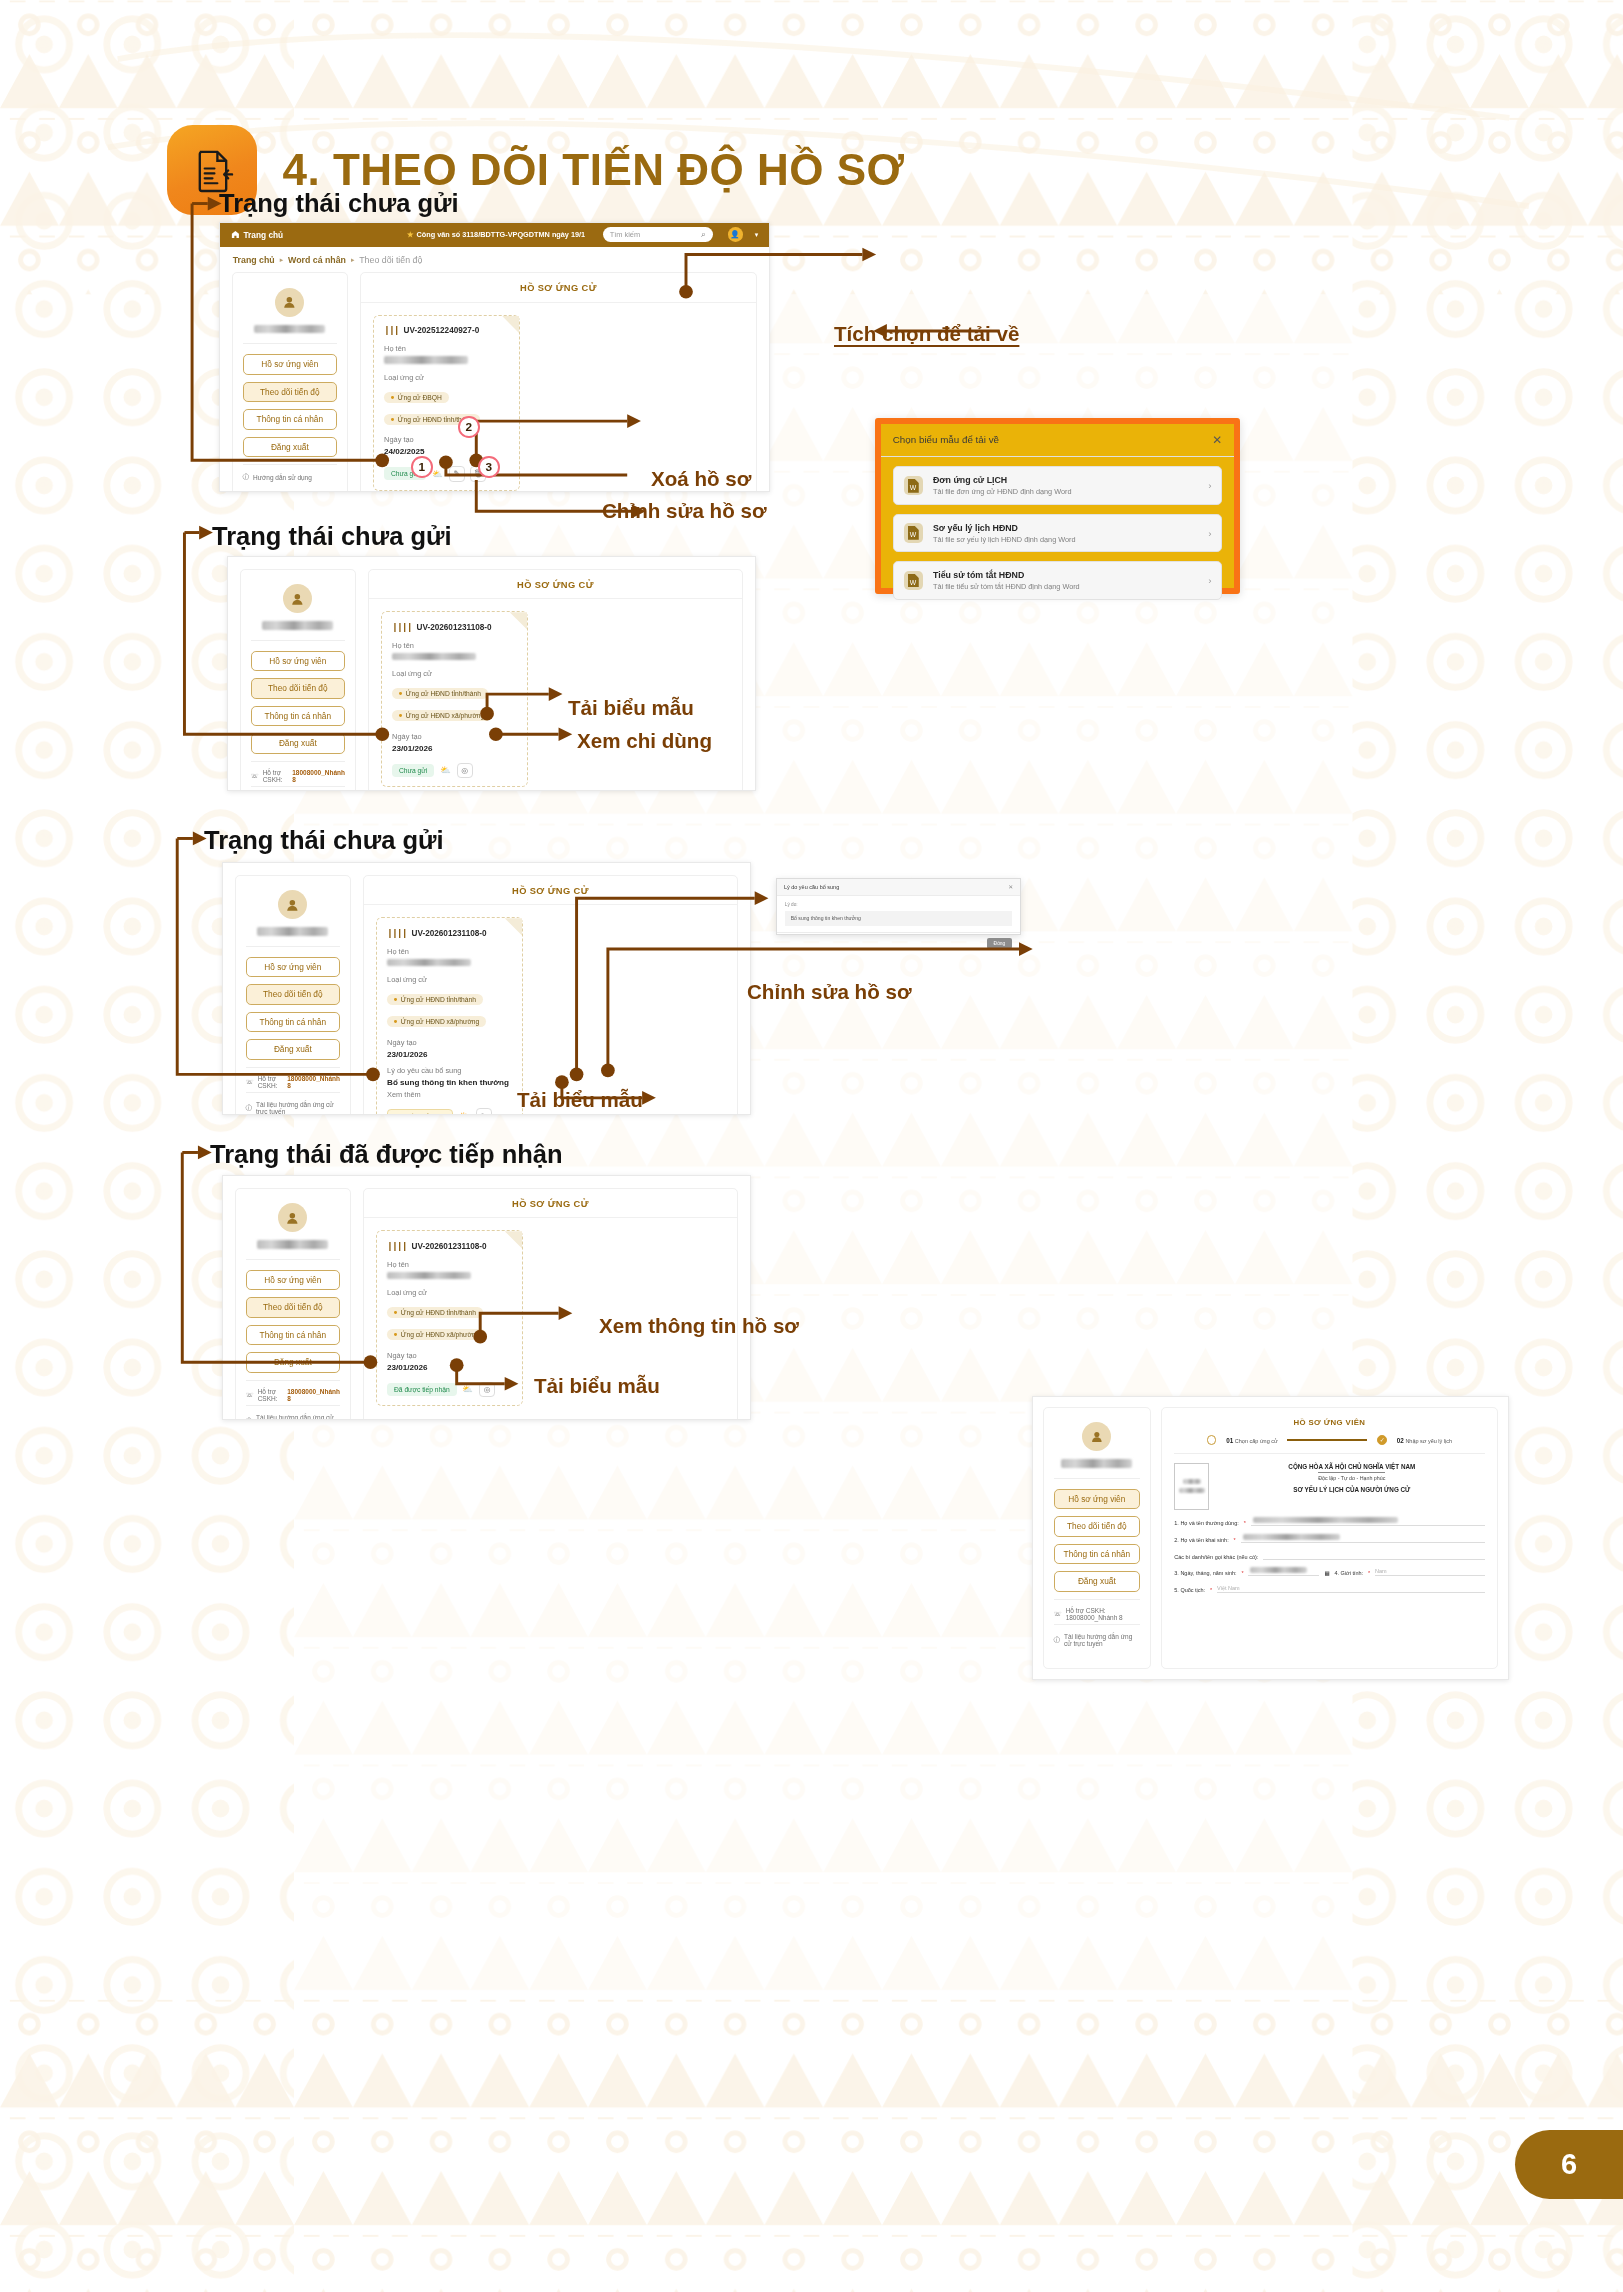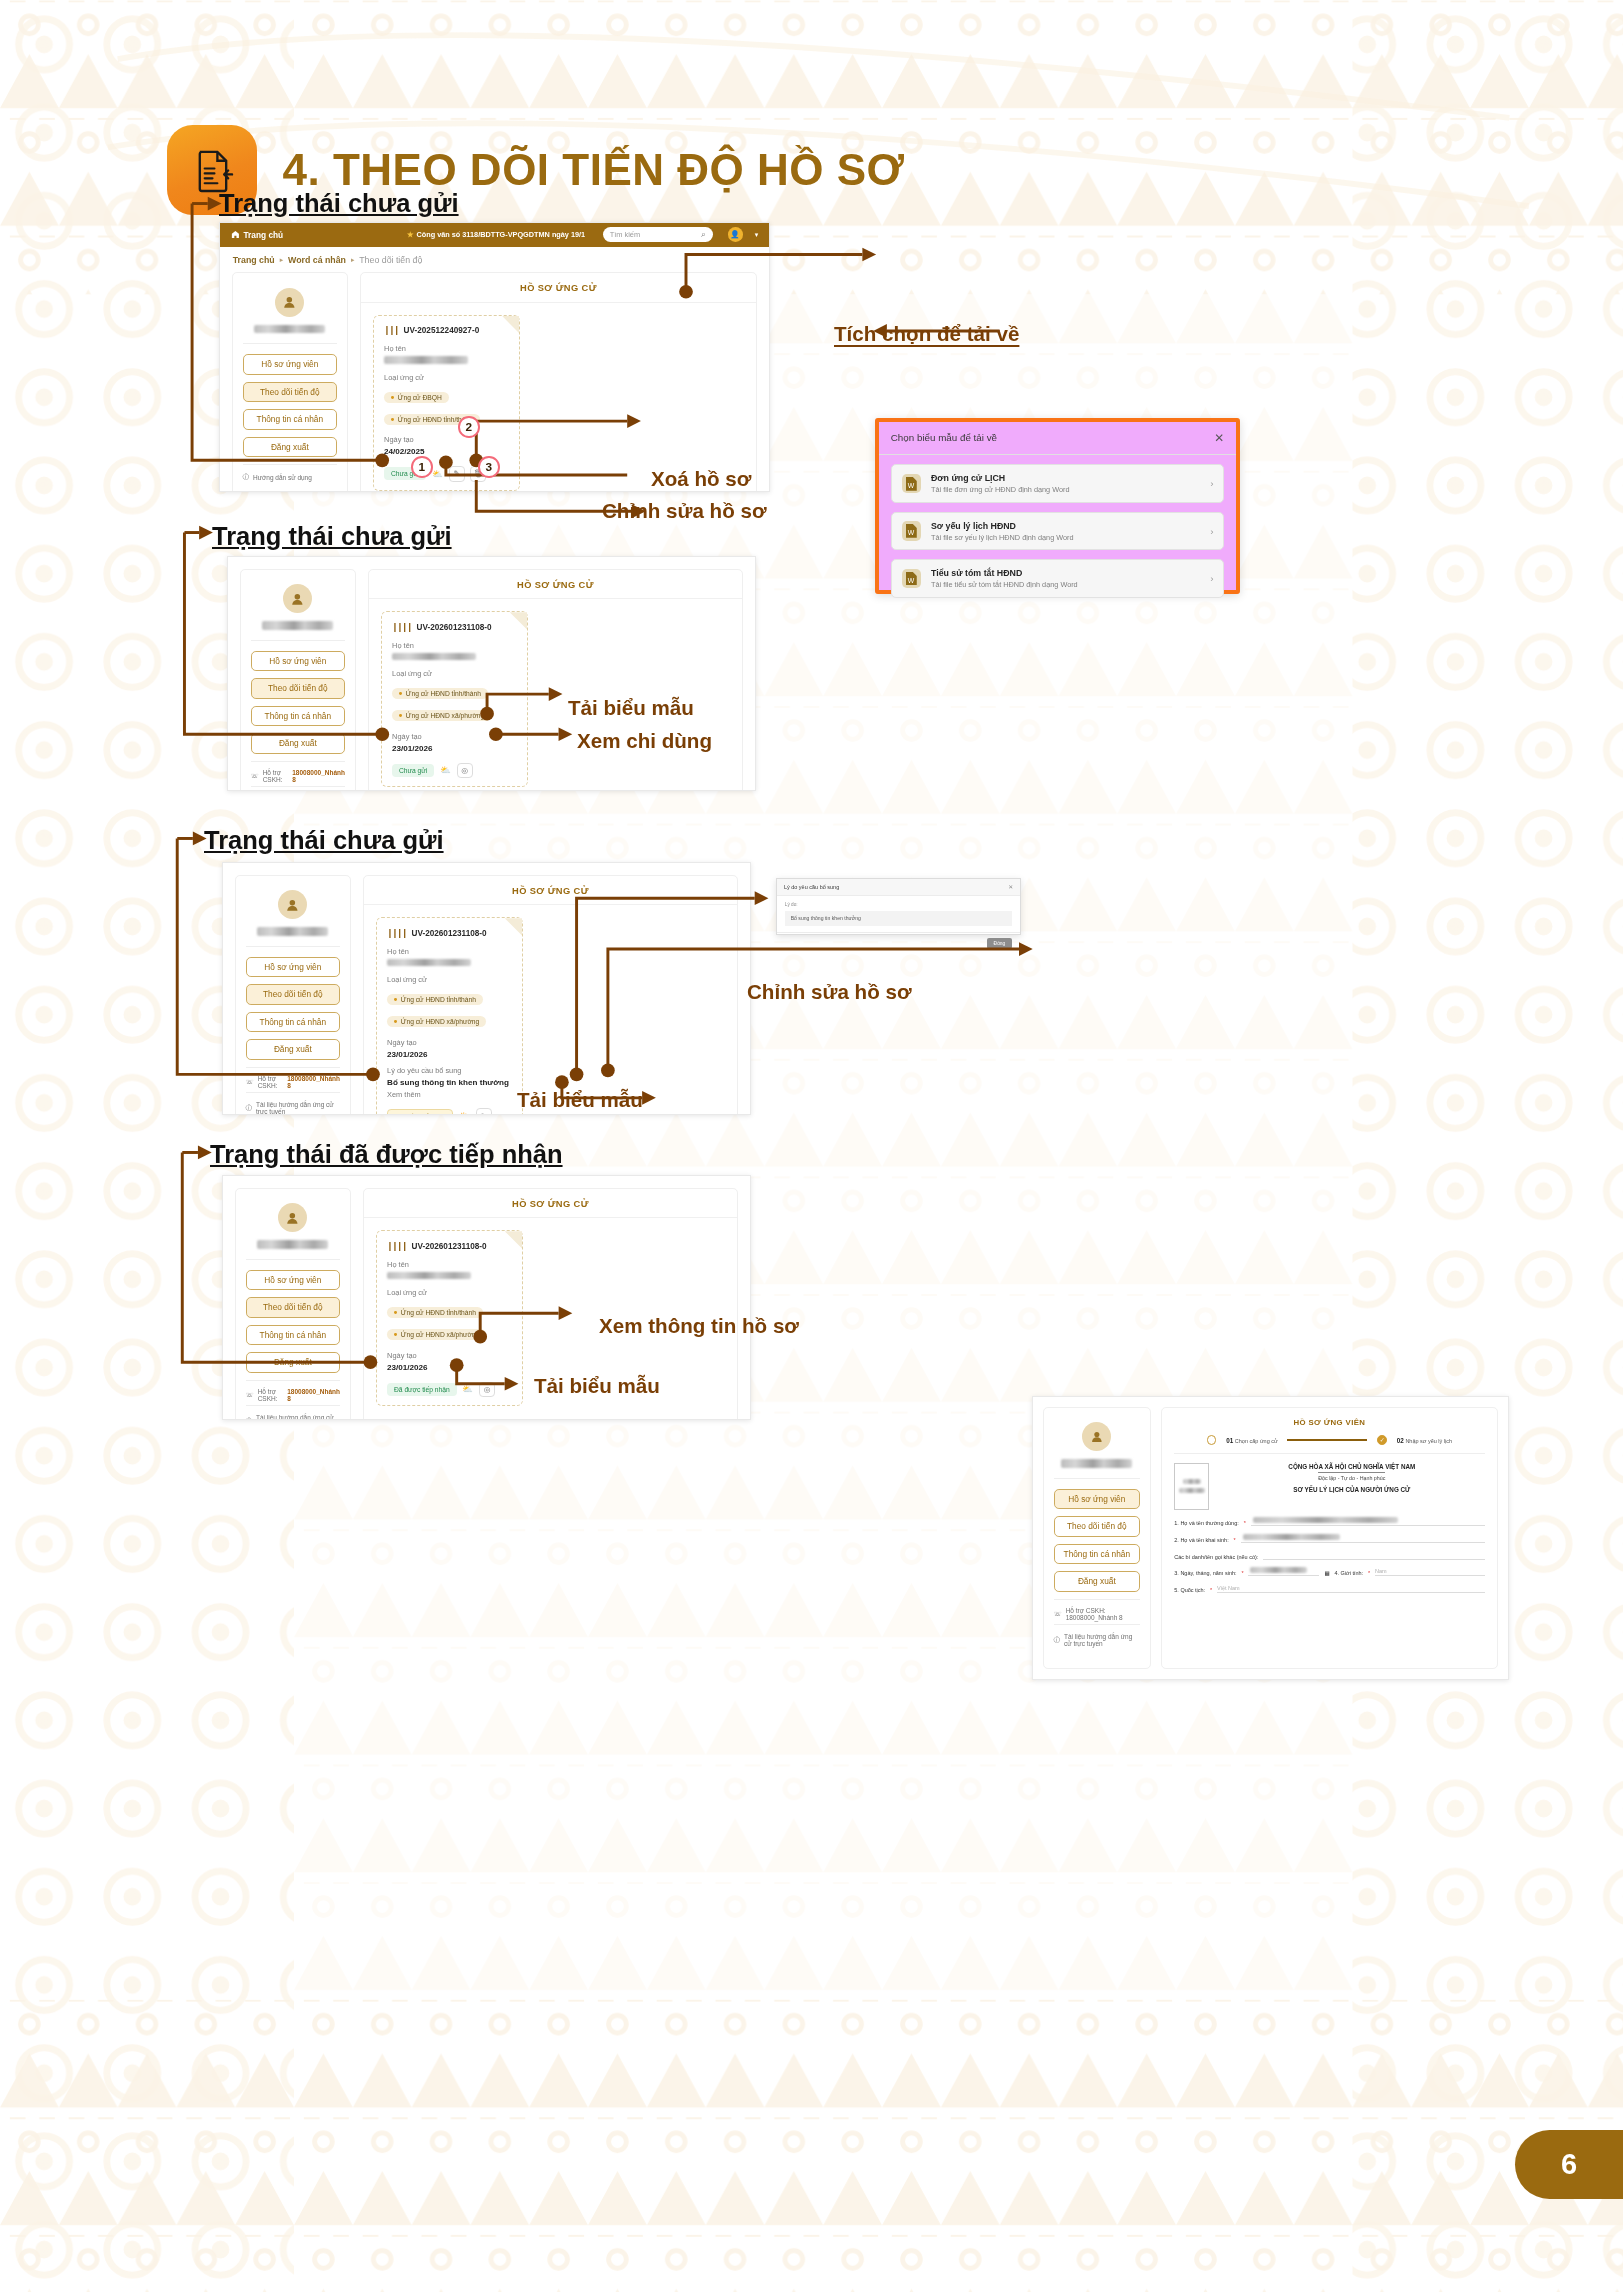--- a/index.html
+++ b/index.html
@@ -19,21 +19,21 @@
 
   
   .hdr{position:absolute;left:167px;top:125px;display:flex;align-items:center;gap:25.5px;}
   .hdr-badge{width:90px;height:90px;border-radius:25.5px;
     background:linear-gradient(160deg,#f5a623 0%,#f0871c 55%,#ee7d12 100%);
     display:flex;align-items:center;justify-content:center;}
   .hdr-title{font-size:44px;font-weight:700;letter-spacing:0.5px;color:#9a6a10;
      font-family:"Liberation Sans", sans-serif; white-space:nowrap;}
 
   
-  .sec-label{position:absolute;font-size:25.5px;font-weight:700;color:#111;white-space:nowrap;text-decoration:underline;}
+  .sec-label{position:absolute;font-size:25.5px;font-weight:700;color:#111;white-space:nowrap;}
 
   
   .shot{position:absolute;background:#fff;border:1px solid #e9e9e9;
         box-shadow:0 1px 4.9px rgba(0,0,0,.10);overflow:hidden;}
   .topbar{background:#9b6a11;display:flex;align-items:center;height:23.5px;padding:0 10.8px;gap:7.8px;}
   .topbar .home{color:#fff;font-size:8.3px;font-weight:600;display:flex;align-items:center;gap:3.9px;}
   .topbar .notice{margin-left:auto;color:#fff;font-size:7.3px;font-weight:700;display:flex;align-items:center;gap:2.9px;white-space:nowrap;}
   .topbar .search{background:#fff;border-radius:19.6px;height:14.7px;width:110px;display:flex;align-items:center;
       padding:0 6.9px;margin-left:9.8px;font-size:7.4px;color:#9a9a9a;}
   .topbar .search .mag{margin-left:auto;color:#7a7a7a;font-size:8.8px;}
@@ -84,21 +84,21 @@
   .rec .dates{margin-top:6.9px;}
   .rec .actrow{display:flex;align-items:center;gap:5.9px;margin-top:9.8px;}
   .pill{font-size:6.7px;padding:2.9px 6.9px;border-radius:3.9px;}
   .pill.green{background:#e7f6ec;color:#1f8a4c;}
   .pill.yellow{background:#fdf5da;color:#9a7510;border:1px solid #ecd9a0;}
   .iconbtn{width:15.7px;height:15.7px;border:1px solid #ddd;border-radius:3.9px;background:#fff;
       display:flex;align-items:center;justify-content:center;font-size:7.8px;color:#777;}
   .iconbare{font-size:8.8px;color:#8d8d8d;}
 
   
-  .modal{position:absolute;background:#f0abfc;border:4px solid #f97316;border-radius:2.9px;
+  .modal{position:absolute;background:#eab308;border:6px solid #f97316;border-radius:2.9px;
       box-shadow:0 2px 9.8px rgba(0,0,0,.14);}
   .modal .mh{display:flex;align-items:center;padding:8.8px 11.8px;border-bottom:1px solid #e0e0e0;}
   .modal .mh span{font-size:9.8px;color:#3a3a3a;}
   .modal .mh .x{margin-left:auto;font-size:11.8px;color:#555;}
   .modal .mlist{padding:9.8px 11.8px 11.8px;display:flex;flex-direction:column;gap:8.8px;}
   .mitem{background:#f6f6f6;border:1px solid #e2e2e2;border-radius:4.9px;padding:7.8px 9.8px;
       display:flex;align-items:center;gap:9.8px;}
   .mitem .wicon{width:19.6px;height:19.6px;border-radius:4.9px;background:#e3d7b4;display:flex;
       align-items:center;justify-content:center;}
   .mitem .tt{font-size:8.8px;font-weight:700;color:#262626;}

